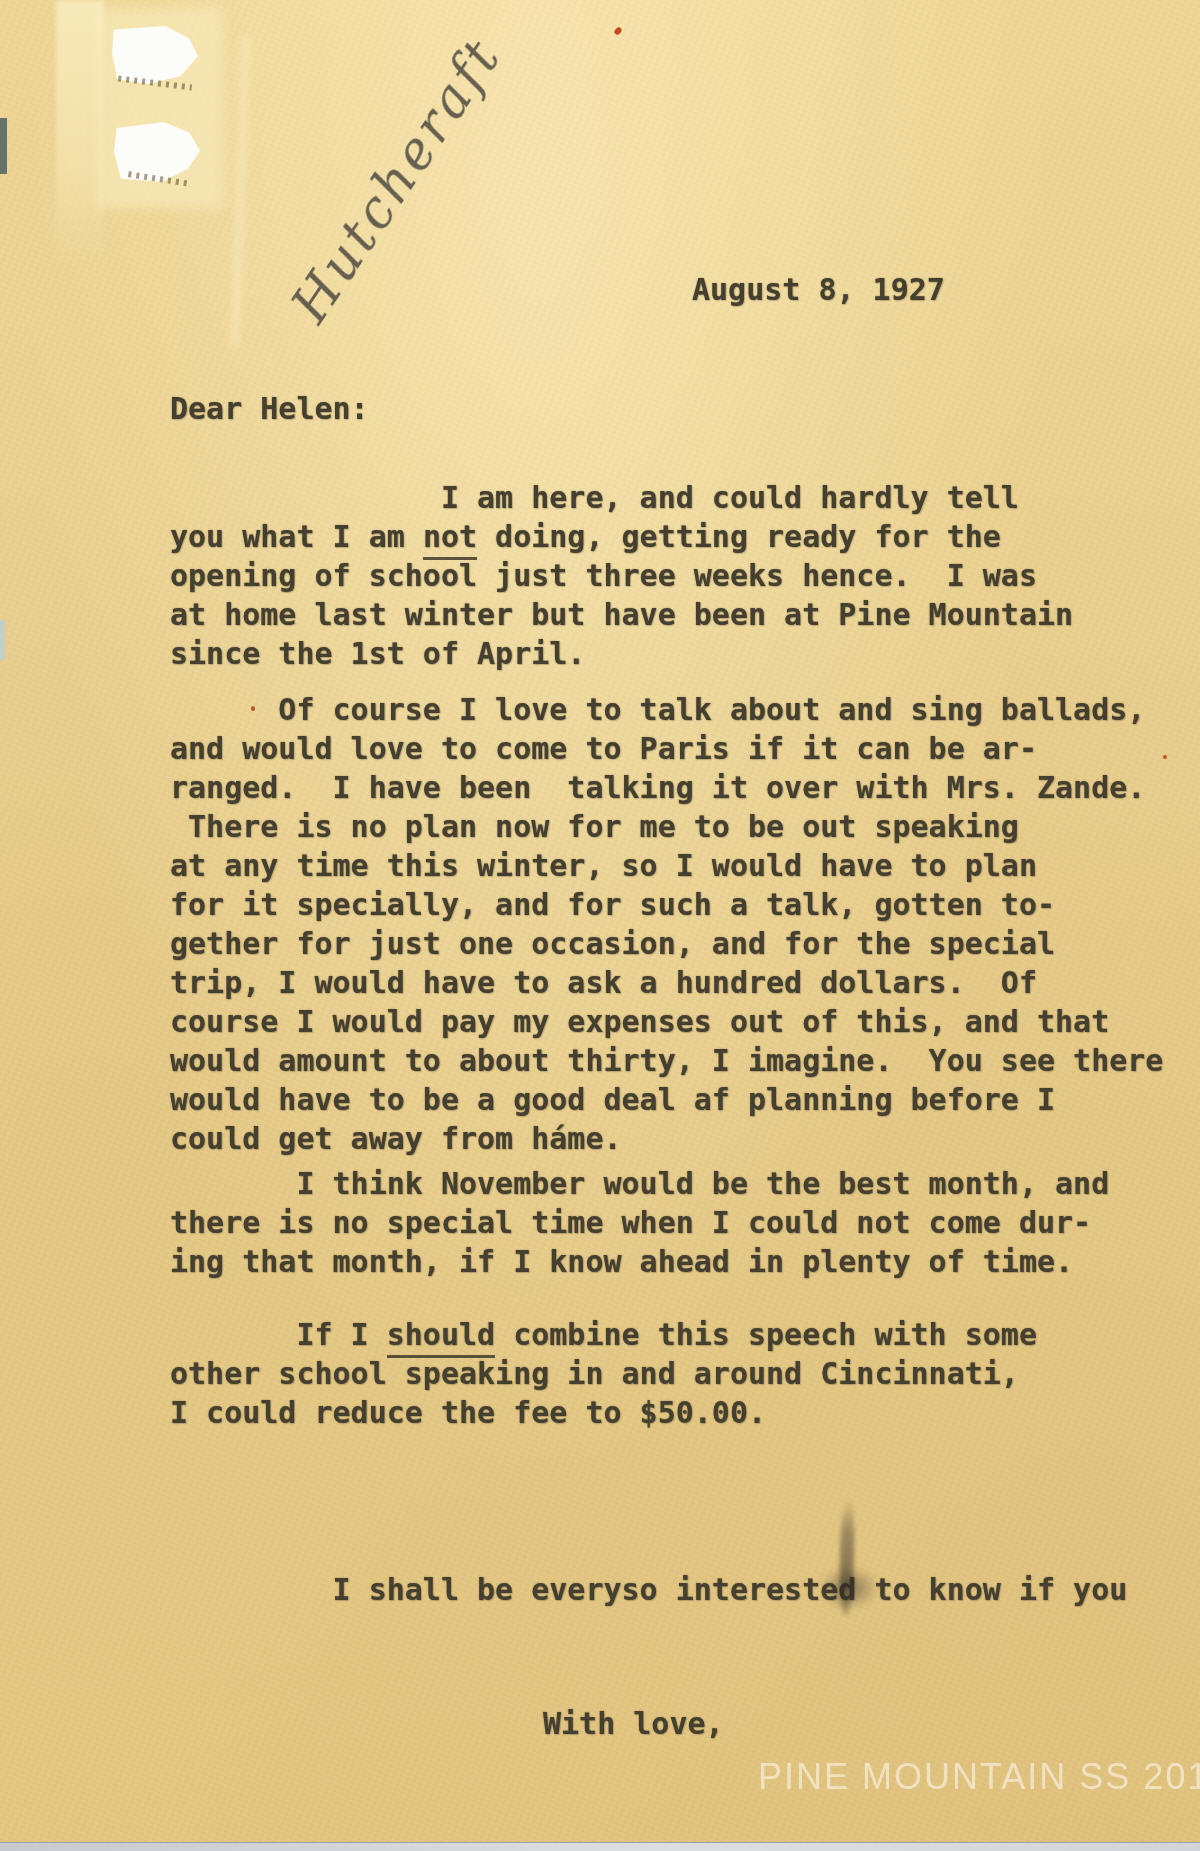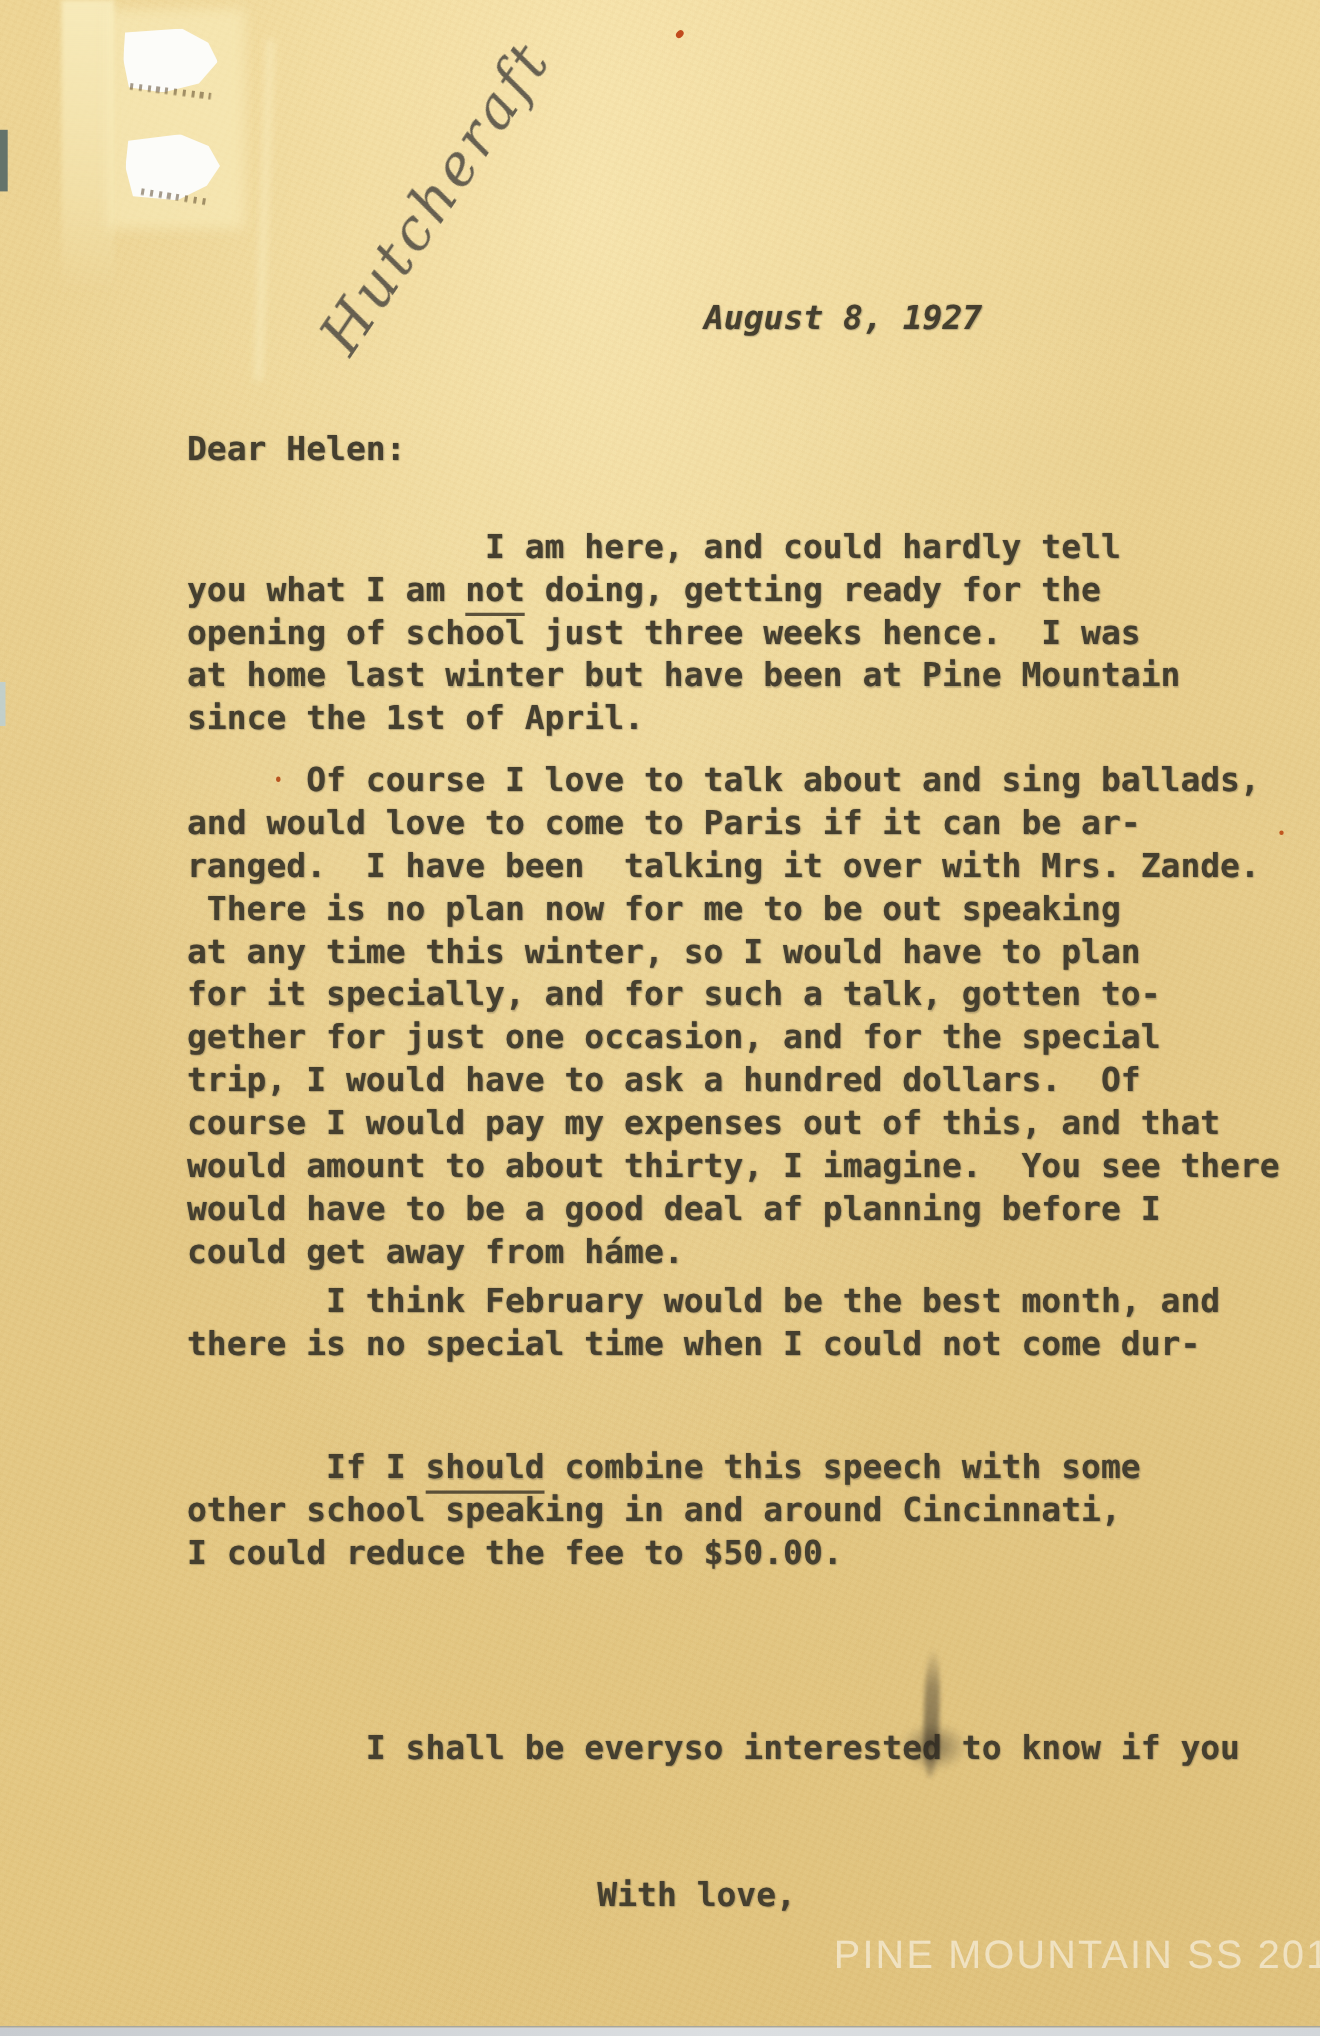--- a/index.html
+++ b/index.html
@@ -69,26 +69,26 @@
   <div class="crease"></div>
   <div id="patch1" class="patch"></div>
   <div id="patch2" class="patch"></div>
   <div class="tear-specks" style="left:118px;top:80px;width:74px;transform:rotate(7deg);"></div>
   <div class="tear-specks" style="left:128px;top:176px;width:62px;transform:rotate(9deg);"></div>
 
   <div id="annotation">
     <span>Hutcheraft</span>
   </div>
 
-  <div class="typed" style="left:640px;top:272px;font-style:italic;">August 8, 1927</div>
+  <div class="typed" style="left:692px;top:272px;">August 8, 1927</div>
   <div class="typed" style="left:170px;top:391px;">Dear Helen:</div>
 
   <div class="typed para" style="top:478px;"><div class="tline"><span>               I am here, and could hardly tell</span></div><div class="tline"><span>you what I am </span><span class="u">not</span><span> doing, getting ready for the</span></div><div class="tline"><span>opening of school just three weeks hence.  I was</span></div><div class="tline"><span>at home last winter but have been at Pine Mountain</span></div><div class="tline"><span>since the 1st of April.</span></div></div>
   <div class="typed para" style="top:690px;"><div class="tline"><span>      Of course I love to talk about and sing ballads,</span></div><div class="tline"><span>and would love to come to Paris if it can be ar-</span></div><div class="tline"><span>ranged.  I have been  talking it over with Mrs. Zande.</span></div><div class="tline"><span> There is no plan now for me to be out speaking</span></div><div class="tline"><span>at any time this winter, so I would have to plan</span></div><div class="tline"><span>for it specially, and for such a talk, gotten to-</span></div><div class="tline"><span>gether for just one occasion, and for the special</span></div><div class="tline"><span>trip, I would have to ask a hundred dollars.  Of</span></div><div class="tline"><span>course I would pay my expenses out of this, and that</span></div><div class="tline"><span>would amount to about thirty, I imagine.  You see there</span></div><div class="tline"><span>would have to be a good deal af planning before I</span></div><div class="tline"><span>could get away from háme.</span></div></div>
-  <div class="typed para" style="top:1164px;"><div class="tline"><span>       I think February would be the best month, and</span></div><div class="tline"><span>there is no special time when I could not come dur-</span></div></div>
+  <div class="typed para" style="top:1164px;"><div class="tline"><span>       I think November would be the best month, and</span></div><div class="tline"><span>there is no special time when I could not come dur-</span></div><div class="tline"><span>ing that month, if I know ahead in plenty of time.</span></div></div>
   <div class="typed para" style="top:1315px;"><div class="tline"><span>       If I </span><span class="u">should</span><span> combine this speech with some</span></div><div class="tline"><span>other school speaking in and around Cincinnati,</span></div><div class="tline"><span>I could reduce the fee to $50.00.</span></div></div>
   <div class="typed para" style="top:1570px;"><div class="tline"><span>         I shall be everyso interested to know if you</span></div></div>
 
   <div class="typed" style="left:543px;top:1706px;">With love,</div>
 
   <div class="streak"></div>
   <div class="blob"></div>
   <div class="speck" style="left:615px;top:27px;width:6px;height:8px;background:#c14a1d;transform:rotate(40deg);"></div>
   <div class="speck" style="left:251px;top:706px;width:4px;height:5px;background:#b85420;"></div>
   <div class="speck" style="left:1163px;top:755px;width:4px;height:4px;background:#c0561f;"></div>

